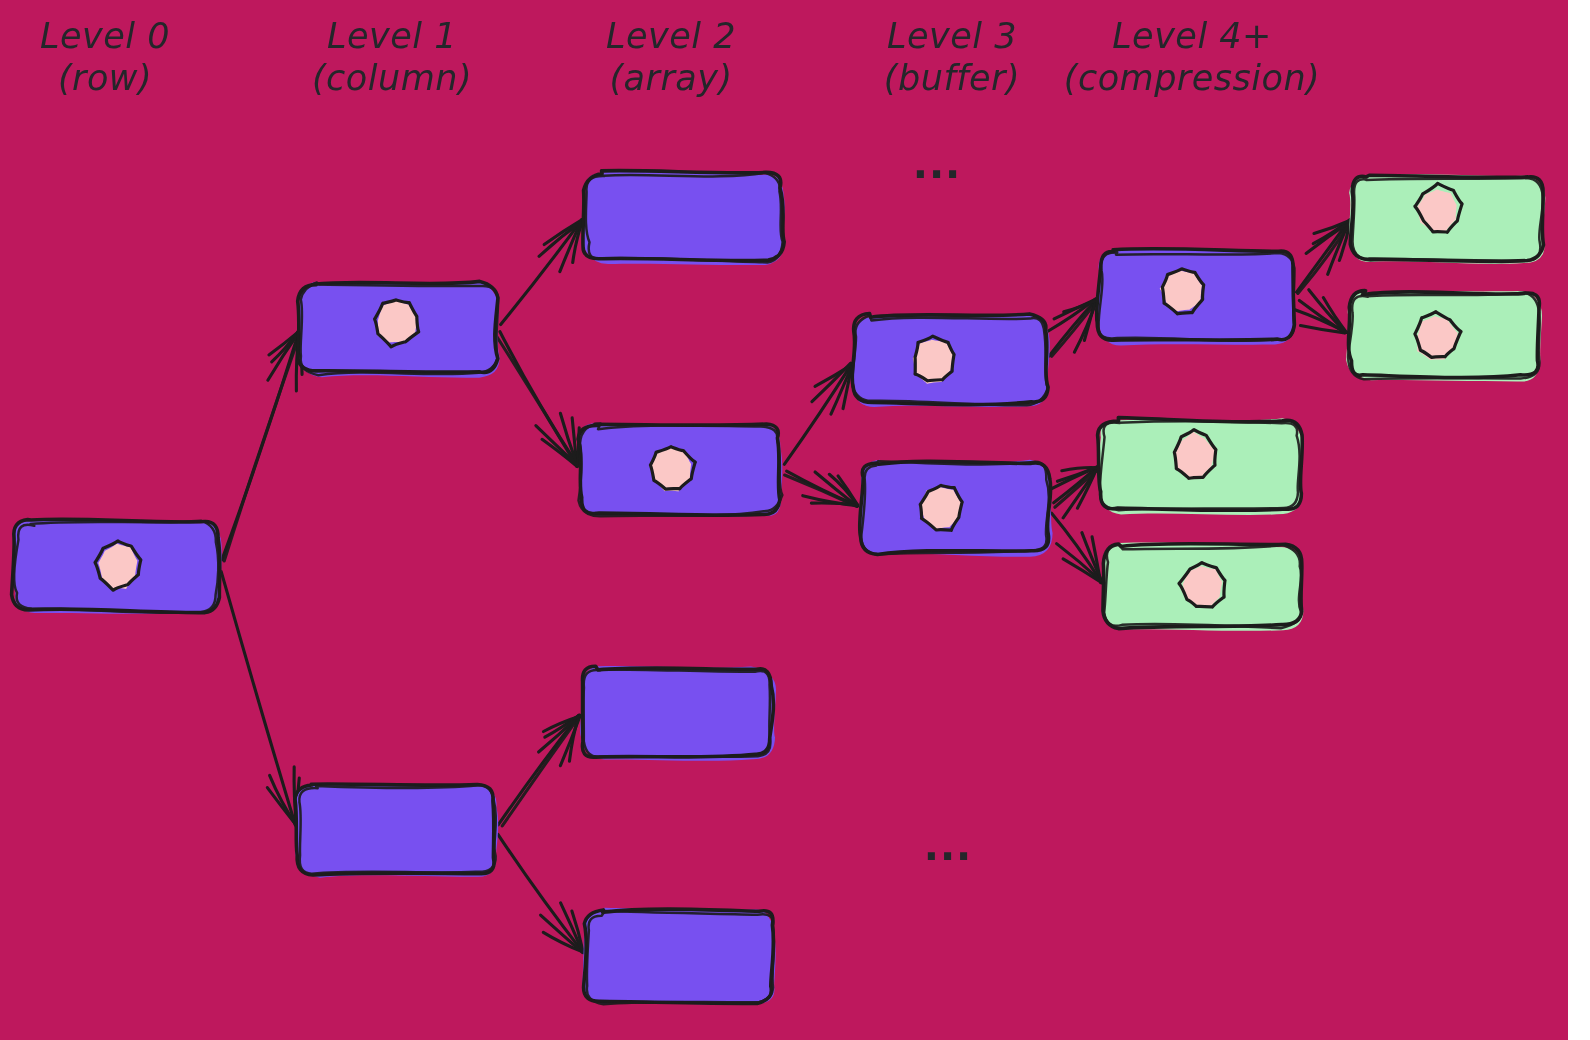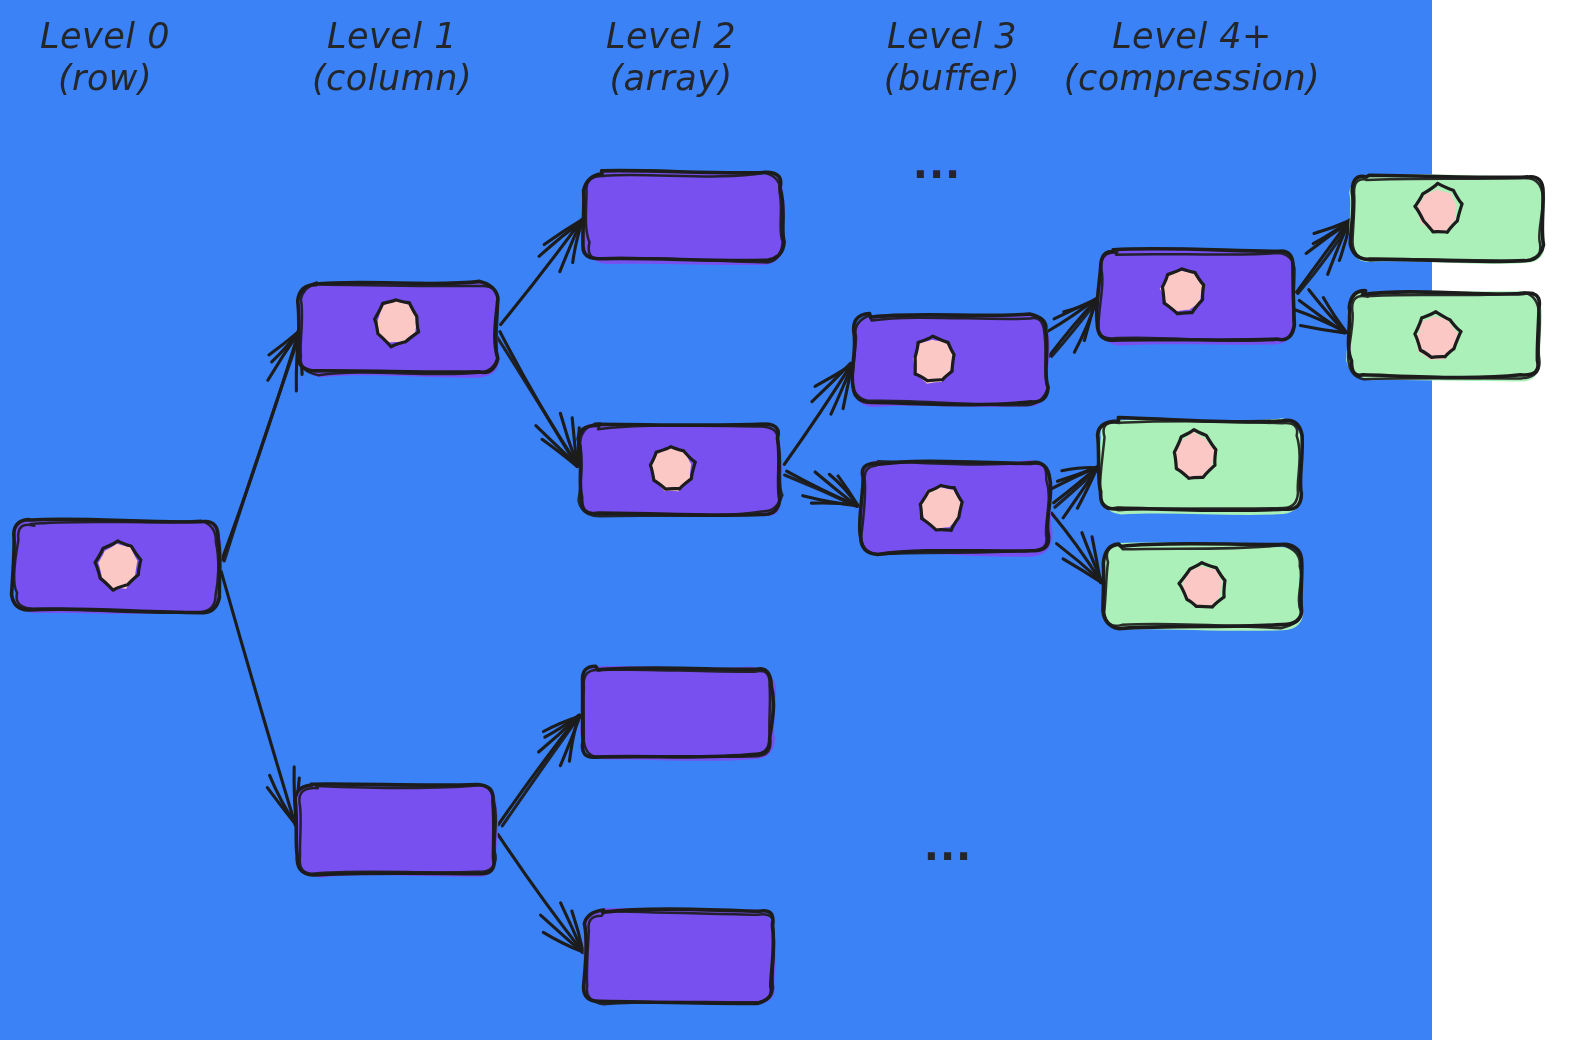--- a/index.html
+++ b/index.html
@@ -10,23 +10,23 @@
   }
   body {
     width: 1590px;
     height: 1040px;
     font-family: "DejaVu Sans", sans-serif;
     overflow: hidden;
     position: relative;
   }
   #diagram-root {
     position: relative;
-    width: 1432px;
+    width: 1568px;
     height: 1040px;
-    background: #3b82f6;
+    background: #be185d;
   }
   #scene {
     position: absolute;
     top: 0;
     left: 0;
     width: 1590px;
     height: 1040px;
   }
   .col-header {
     fill: #24262a;

